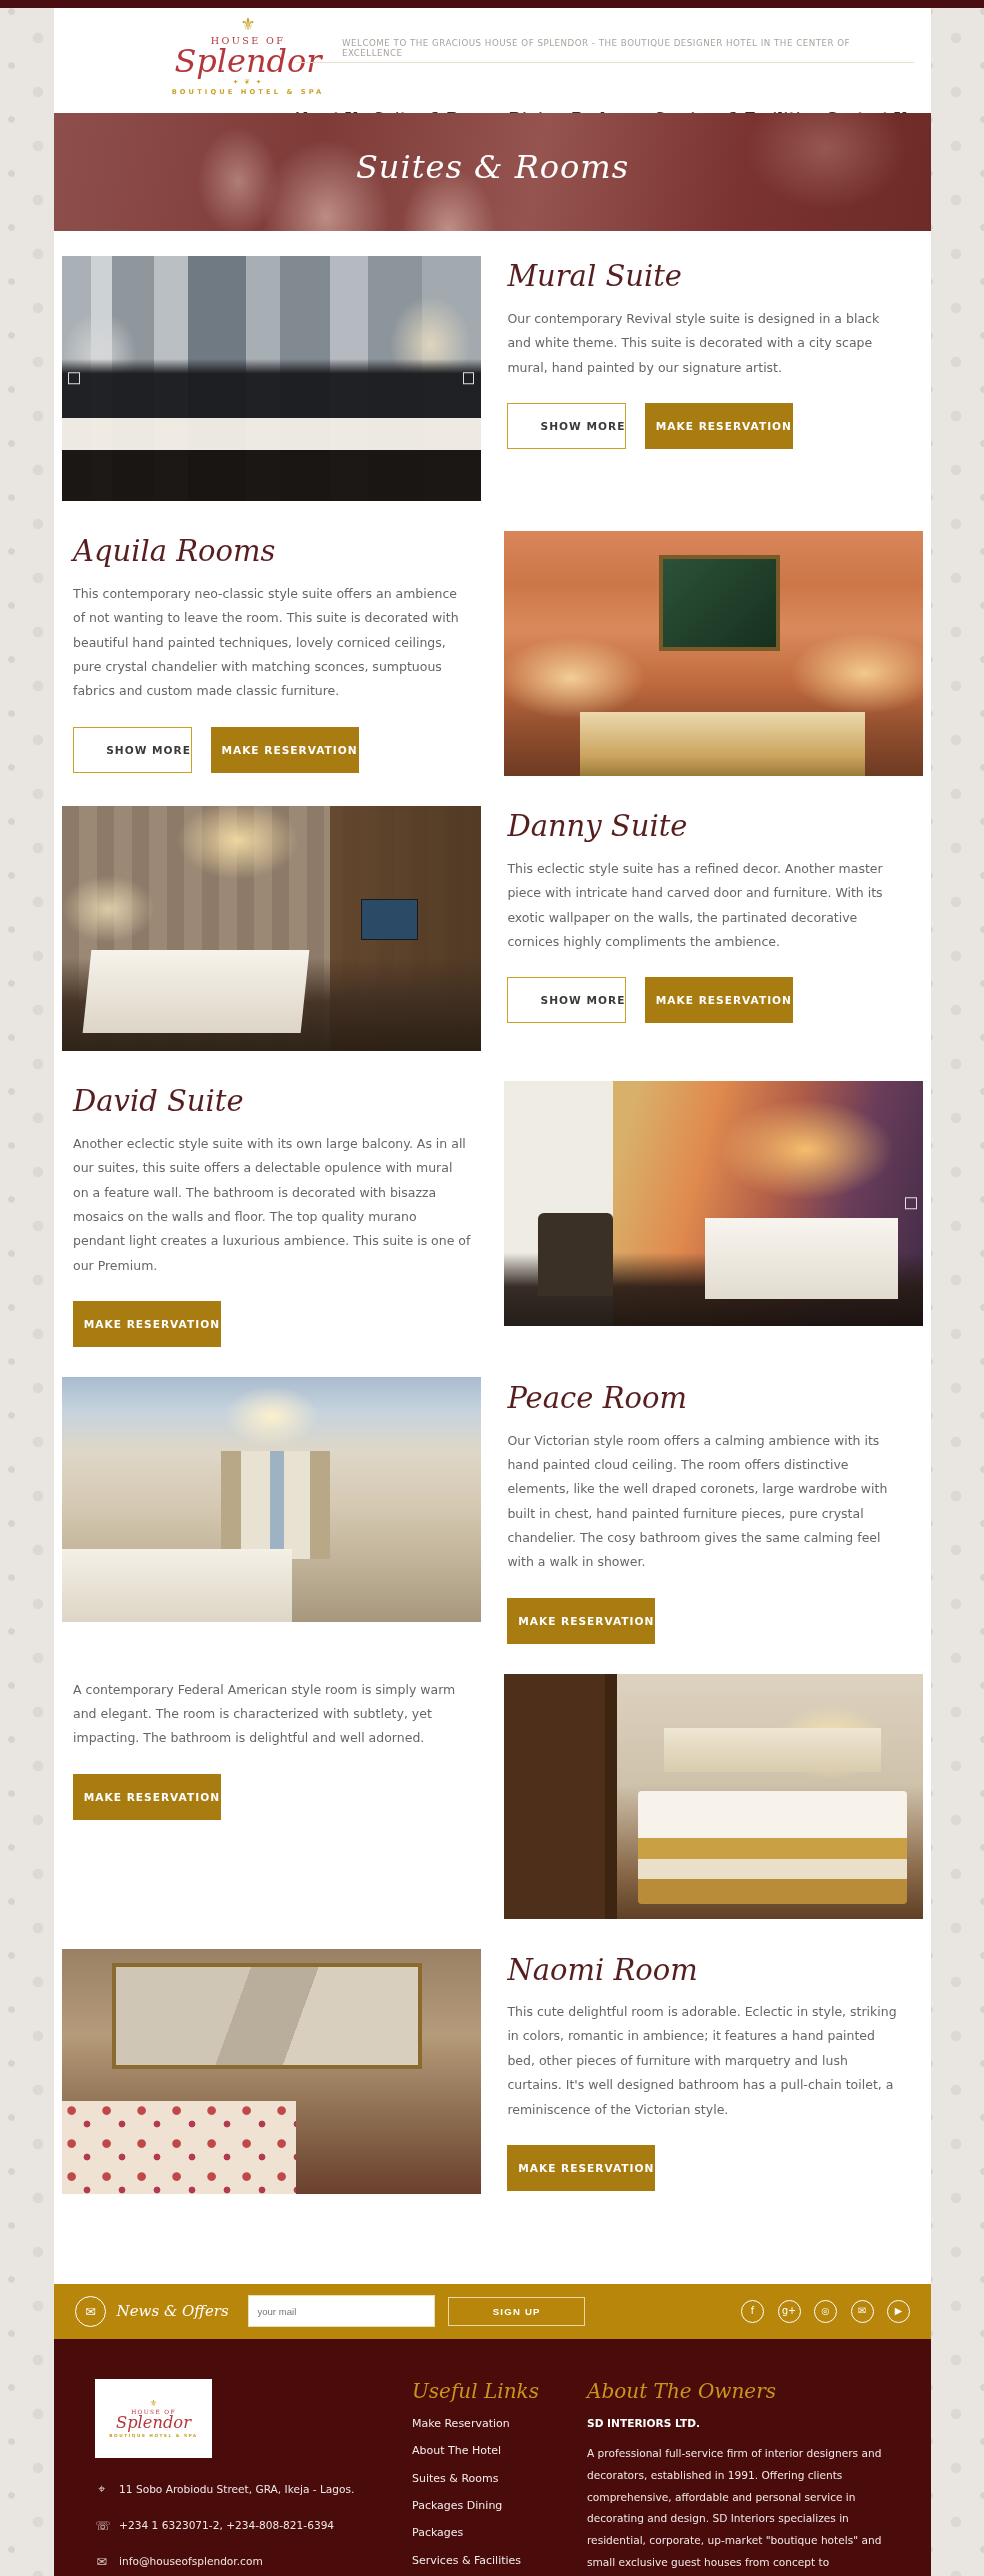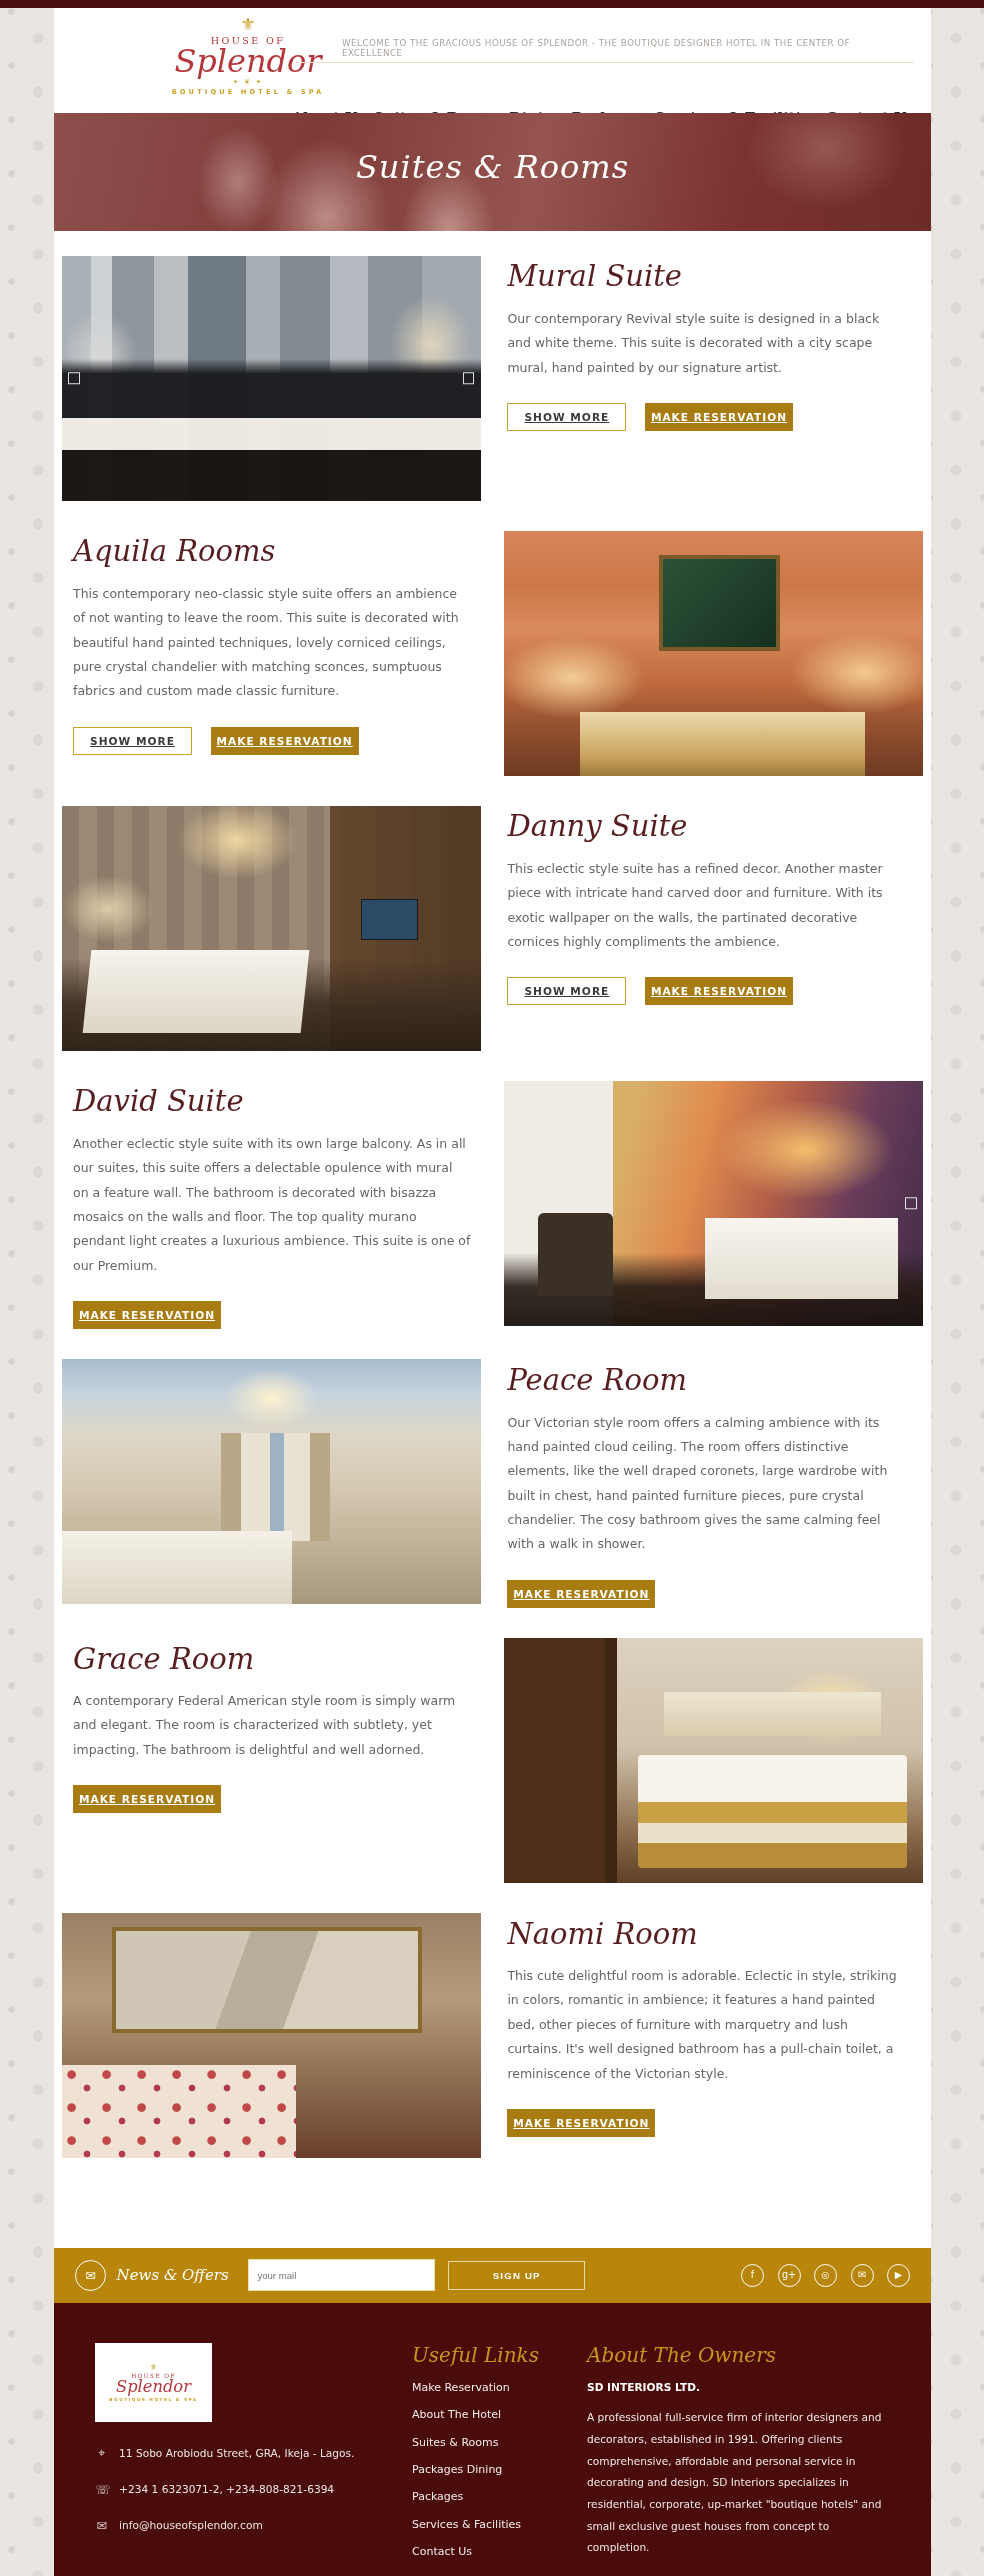--- a/index.html
+++ b/index.html
@@ -42,21 +42,21 @@
     font-family:"DejaVu Serif",serif; font-style:italic; font-size:32px; letter-spacing:1px;}
 
   
   .content{background:#ffffff; padding:25px 0 60px;}
   .room-row{display:flex; margin-bottom:30px;}
   .room-row.reverse{flex-direction:row-reverse;}
   .room-photo{width:419px; height:245px; flex:none; margin:0 7.7px; position:relative; cursor:pointer;}
   .room-info{flex:1; padding:3.8px 25px 0 19px;}
   .room-title{font-family:"DejaVu Serif",serif; font-style:italic; font-weight:normal; font-size:29px; color:#571e20; margin-bottom:13.5px;}
   .room-desc{font-size:12.5px; color:#666666; line-height:1.95; margin-bottom:23px; max-width:415px;}
-  .btn{display:inline-block; font-size:10.6px; font-weight:bold; letter-spacing:1px; padding:7px 0; text-align:center; cursor:pointer; font-family:"DejaVu Sans",sans-serif;text-decoration:underline;}
+  .btn{display:inline-block; font-size:10.6px; font-weight:bold; letter-spacing:1px; padding:16px 0; text-align:right; cursor:pointer; font-family:"DejaVu Sans",sans-serif;}
   .btn-outline{width:119px; background:#ffffff; border:1px solid #c9a227; color:#3a3a3a; margin-right:13.5px;}
   .btn-solid{width:148px; background:#a87c10; border:1px solid #a87c10; color:#ffffff;}
   .marker{position:absolute; top:50%; width:11.5px; height:11.5px; border:1.9px solid rgba(255,255,255,.85); transform:translateY(-50%);}
   .marker-left{left:6.7px;} .marker-right{right:6.7px;}
 
   
   .photo-mural{background:
     linear-gradient(180deg, rgba(0,0,0,0) 0%, rgba(0,0,0,0) 42%, rgba(26,27,30,.96) 48%, rgba(26,27,30,.96) 66%, rgba(240,236,228,.97) 66%, rgba(240,236,228,.97) 79%, rgba(22,17,14,.96) 79%, rgba(22,17,14,.96) 100%),
     radial-gradient(ellipse 58px 69px at 88% 36%, rgba(226,215,190,.95), rgba(226,215,190,0) 70%),
     radial-gradient(ellipse 53px 60px at 9% 40%, rgba(215,215,215,.9), rgba(215,215,215,0) 70%),
@@ -233,21 +233,20 @@
       <p class="room-desc">Our Victorian style room offers a calming ambience with its hand painted cloud ceiling. The room offers distinctive elements, like the well draped coronets, large wardrobe with built in chest, hand painted furniture pieces, pure crystal chandelier. The cosy bathroom gives the same calming feel with a walk in shower.</p>
       <div class="room-buttons">
         
         <button class="btn btn-solid">MAKE RESERVATION</button>
       </div>
     </div>
   </section>
         <section class="room-row reverse">
     <div class="room-photo photo-grace"></div>
     <div class="room-info">
-      <h2 class="room-title">Grace Room</h2>
       <p class="room-desc">A contemporary Federal American style room is simply warm and elegant. The room is characterized with subtlety, yet impacting. The bathroom is delightful and well adorned.</p>
       <div class="room-buttons">
         
         <button class="btn btn-solid">MAKE RESERVATION</button>
       </div>
     </div>
   </section>
         <section class="room-row">
     <div class="room-photo photo-naomi"></div>
     <div class="room-info">

